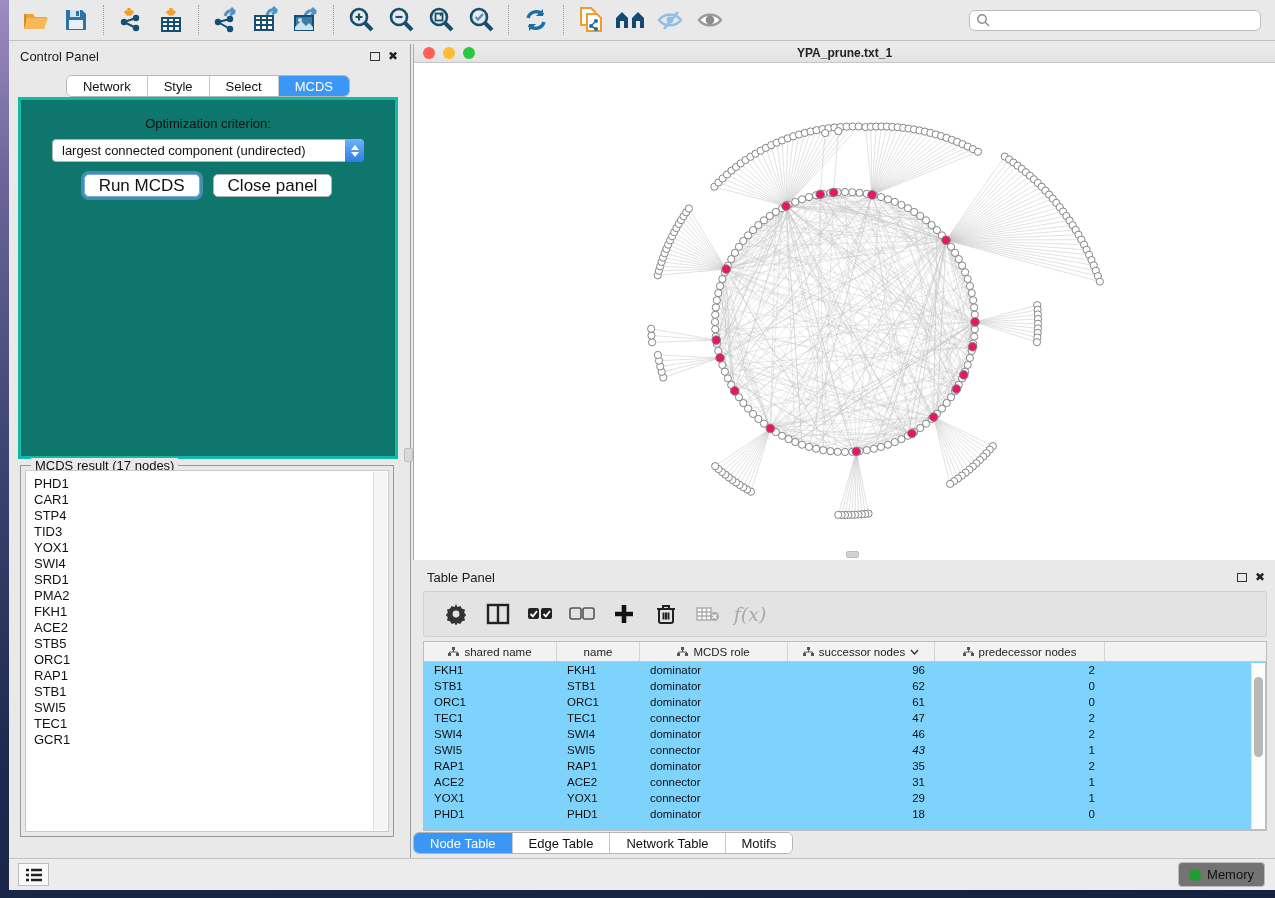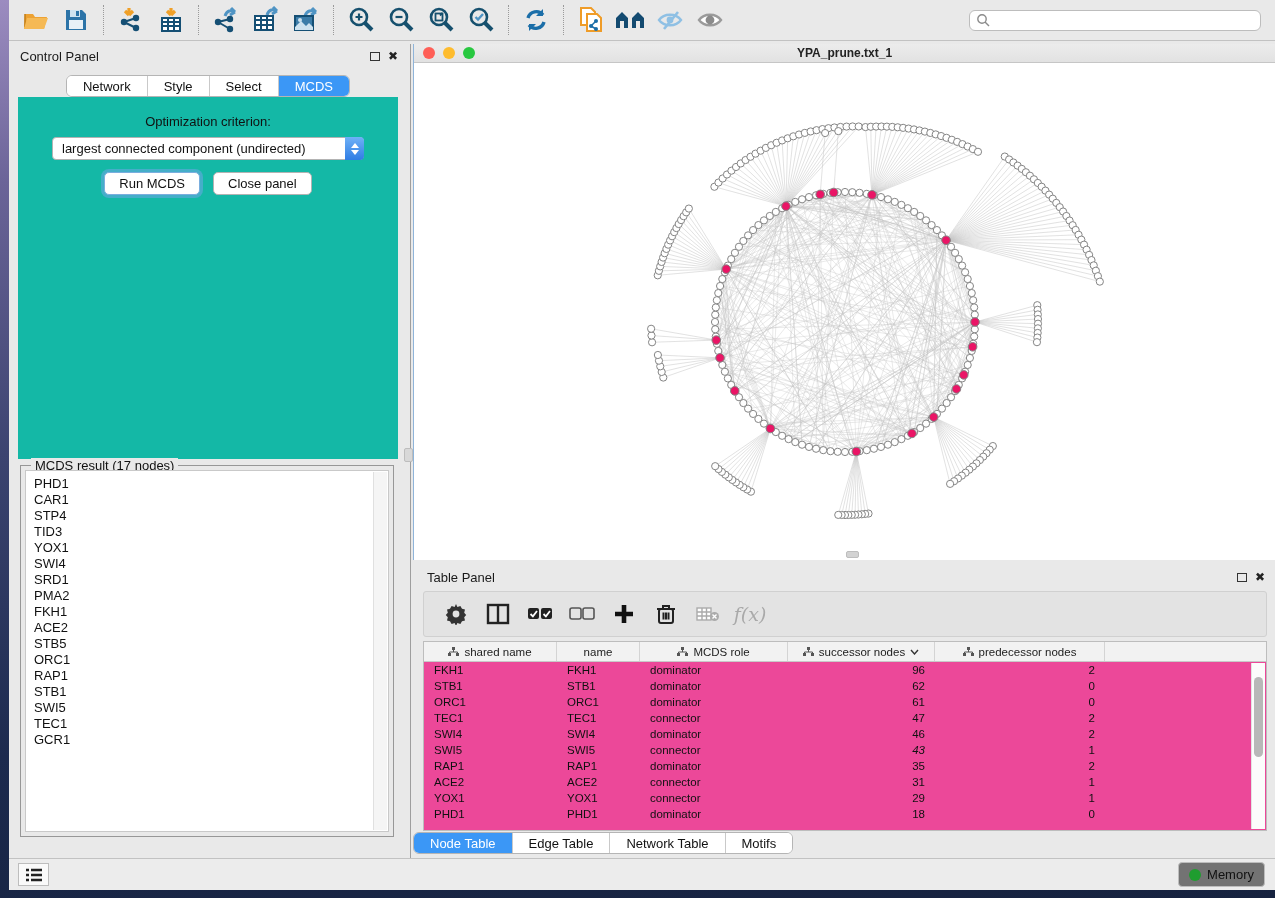--- a/index.html
+++ b/index.html
@@ -25,29 +25,29 @@
   .panel-wicons { margin-left:auto; display:flex; gap:8px; align-items:center; }
   .wicon { font-size:12px; color:#222; line-height:1; }
   .float-icon { width:10px; height:9px; border:1.5px solid #333; display:inline-block; }
 
   .seg-tabs { display:flex; justify-content:center; margin-top:9px; }
   .seg { display:flex; border:1px solid #b5b5b5; border-radius:6px; background:#fff; overflow:hidden; height:22px; }
   .seg .seg-tab { font-size:13px; color:#111; padding:2px 16px; display:flex; align-items:center; border-right:1px solid #c9c9c9; background:#fff; }
   .seg .seg-tab:last-child { border-right:none; }
   .seg .seg-tab.active { background:#3b97f6; color:#fff; }
 
-  .cp-content { position:absolute; left:8px; right:8px; top:53px; height:362px; background:#14b8a6; border:1px solid #14b8a6; }
+  .cp-content { position:absolute; left:8px; right:8px; top:53px; height:362px; background:#0f766e; border:3px solid #14b8a6; }
   .opt-label { text-align:center; font-size:13px; margin-top:16px; color:#111; }
   .opt-select { margin:8px auto 0 auto; width:312px; height:23px; background:#fff; border:1px solid #b3b3b3; border-radius:4px; display:flex; align-items:center; position:relative; }
   .opt-select .val { font-size:13px; padding-left:9px; color:#111; flex:1; white-space:nowrap; }
   .stepper { width:19px; height:23px; margin:-1px; border-radius:0 4px 4px 0; background:linear-gradient(#6fb1f7,#2f7de4); display:flex; flex-direction:column; align-items:center; justify-content:center; gap:2px; }
   .tri-up { width:0;height:0;border-left:4px solid transparent;border-right:4px solid transparent;border-bottom:5px solid #fff; }
   .tri-dn { width:0;height:0;border-left:4px solid transparent;border-right:4px solid transparent;border-top:5px solid #fff; }
   .btn-row { display:flex; justify-content:center; gap:13px; margin-top:12px; }
-  .pbtn { height:23px; background:#fff; border:1px solid #b3b3b3; border-radius:5px; font-size:13px; padding:0 14px; color:#111; }
+  .pbtn { height:23px; background:#fff; border:1px solid #b3b3b3; border-radius:5px; font-size:17px; padding:0 14px; color:#111; }
   .pbtn.focused { border:1px solid #7aaede; box-shadow:0 0 0 3px rgba(110,165,230,.55); }
 
   .result-group { position:absolute; left:10px; right:12px; top:421px; height:372px; border:1px solid #979797; }
   .result-legend { position:absolute; top:-8px; left:10px; background:#e9e9e9; padding:0 4px; font-size:13px; color:#111; }
   .result-list { position:absolute; inset:4px; background:#fff; border:1px solid #c9c9c9; overflow:hidden; }
   .result-scroll { position:absolute; top:1px; bottom:1px; right:1px; width:14px; background:#f5f5f5; border-left:1px solid #e0e0e0; }
   .result-items { padding:5px 0 0 8px; font-size:13px; line-height:16px; color:#111; }
 
   
   .v-splitter { position:absolute; left:399px; top:44px; width:5px; height:814px; }
@@ -61,21 +61,21 @@
   .tlights { position:absolute; left:9px; top:3px; display:flex; gap:8px; }
   .tlight { width:12px; height:12px; border-radius:50%; }
   .net-title { font-size:12px; font-weight:bold; color:#222; }
   .net-canvas { position:relative; width:100%; height:497px; background:#fff; }
 
   
   .table-panel { position:absolute; left:404px; top:563px; right:0; height:295px; background:#e9e9e9; }
   .tp-toolbar { position:absolute; left:10px; right:8px; top:28px; height:46px; background:#e3e3e3; border:1px solid #d0d0d0; border-radius:3px; display:flex; align-items:center; gap:14px; padding-left:18px; }
   .tp-icon { display:flex; align-items:center; justify-content:center; width:28px; height:30px; }
   .fx { font-family:"DejaVu Serif",serif; font-style:italic; font-size:19px; color:#a9a9a9; }
-  .tp-table { position:absolute; left:10px; right:8px; top:78px; height:190px; background:#ec4899; border:1px solid #bdbdbd; overflow:hidden; }
+  .tp-table { position:absolute; left:10px; right:8px; top:78px; height:190px; background:#7dd3fc; border:1px solid #bdbdbd; overflow:hidden; }
   .thead { display:flex; height:20px; background:#f2f2f2; border-bottom:1px solid #c9c9c9; font-size:11.5px; color:#222; }
   .th { display:flex; align-items:center; justify-content:center; gap:5px; border-right:1px solid #d4d4d4; height:100%; }
   .trow { display:flex; height:16px; font-size:11.5px; color:#111; align-items:center; }
   .td { padding:0 10px; white-space:nowrap; overflow:hidden; }
   .num { text-align:right; }
   .tbody-scroll { position:absolute; top:21px; bottom:1px; right:1px; width:14px; background:#fcfcfc; border-left:1px solid #e3e3e3; }
   .tbody-thumb { position:absolute; left:2px; width:9px; border-radius:5px; background:#b8b8b8; }
   .tp-tabs { position:absolute; top:269px; left:0; right:0; display:flex; justify-content:flex-start; }
   .tp-titlebar { height:24px; display:flex; align-items:center; padding:4px 10px 0 14px; }
 

